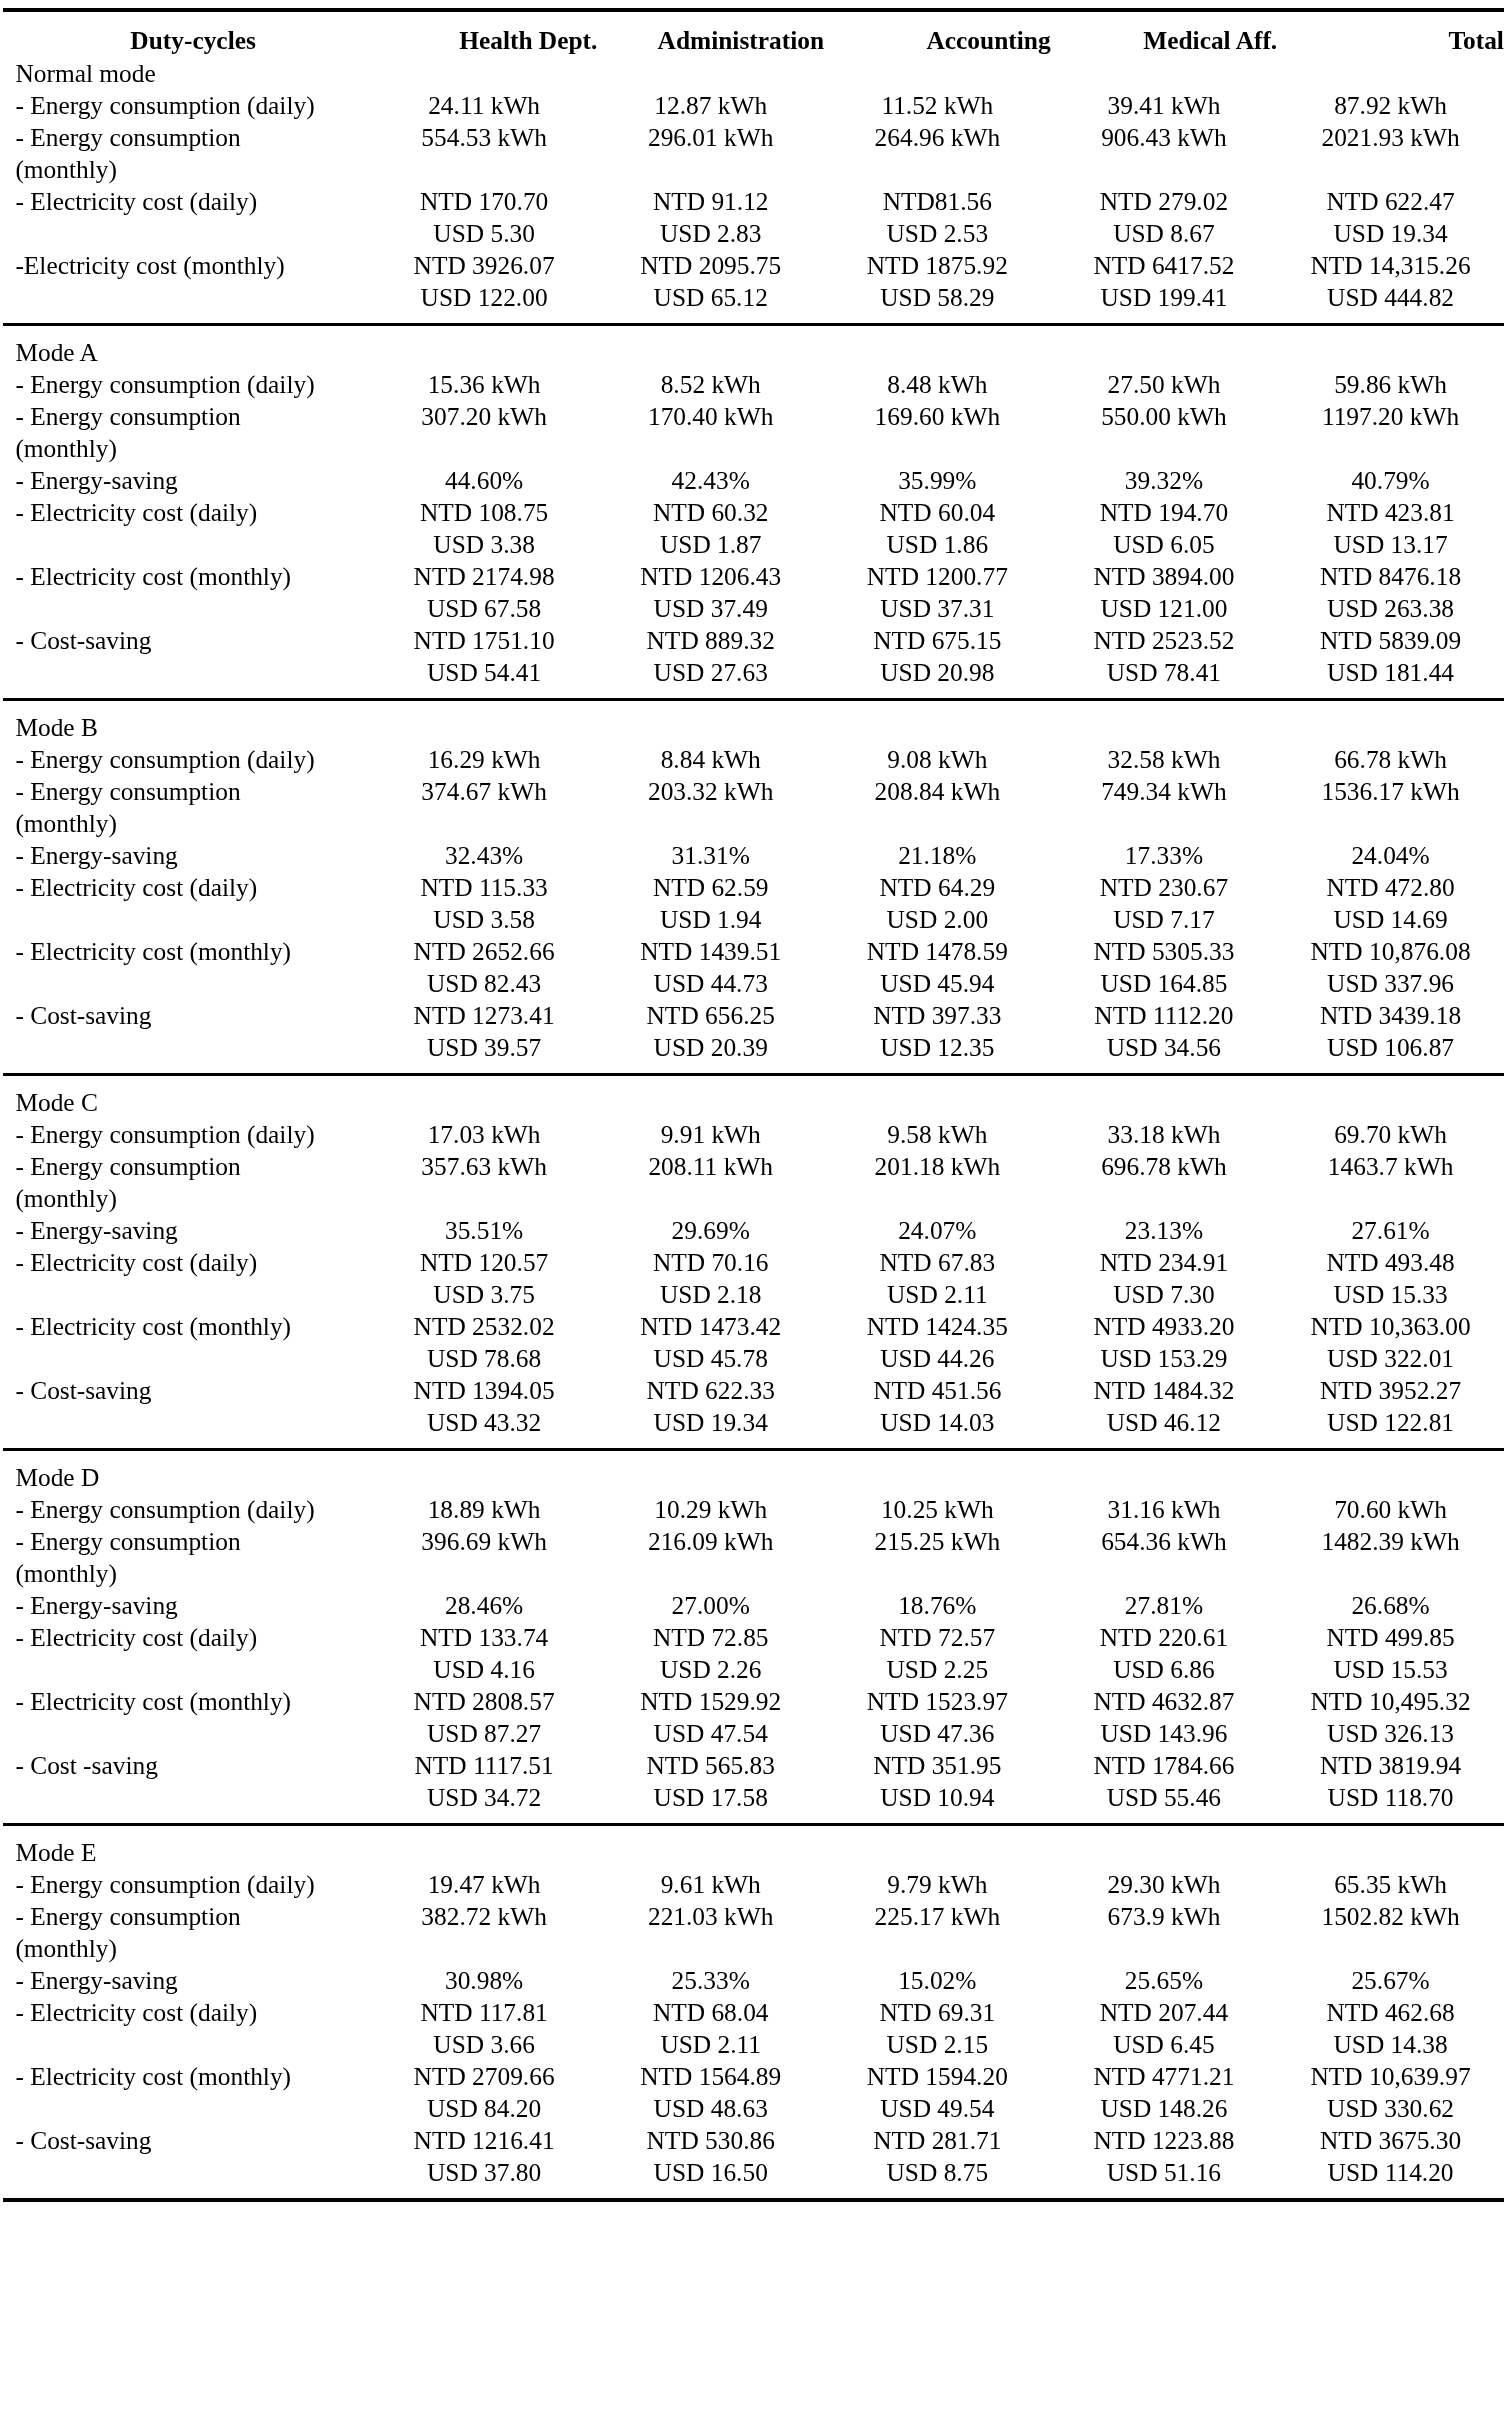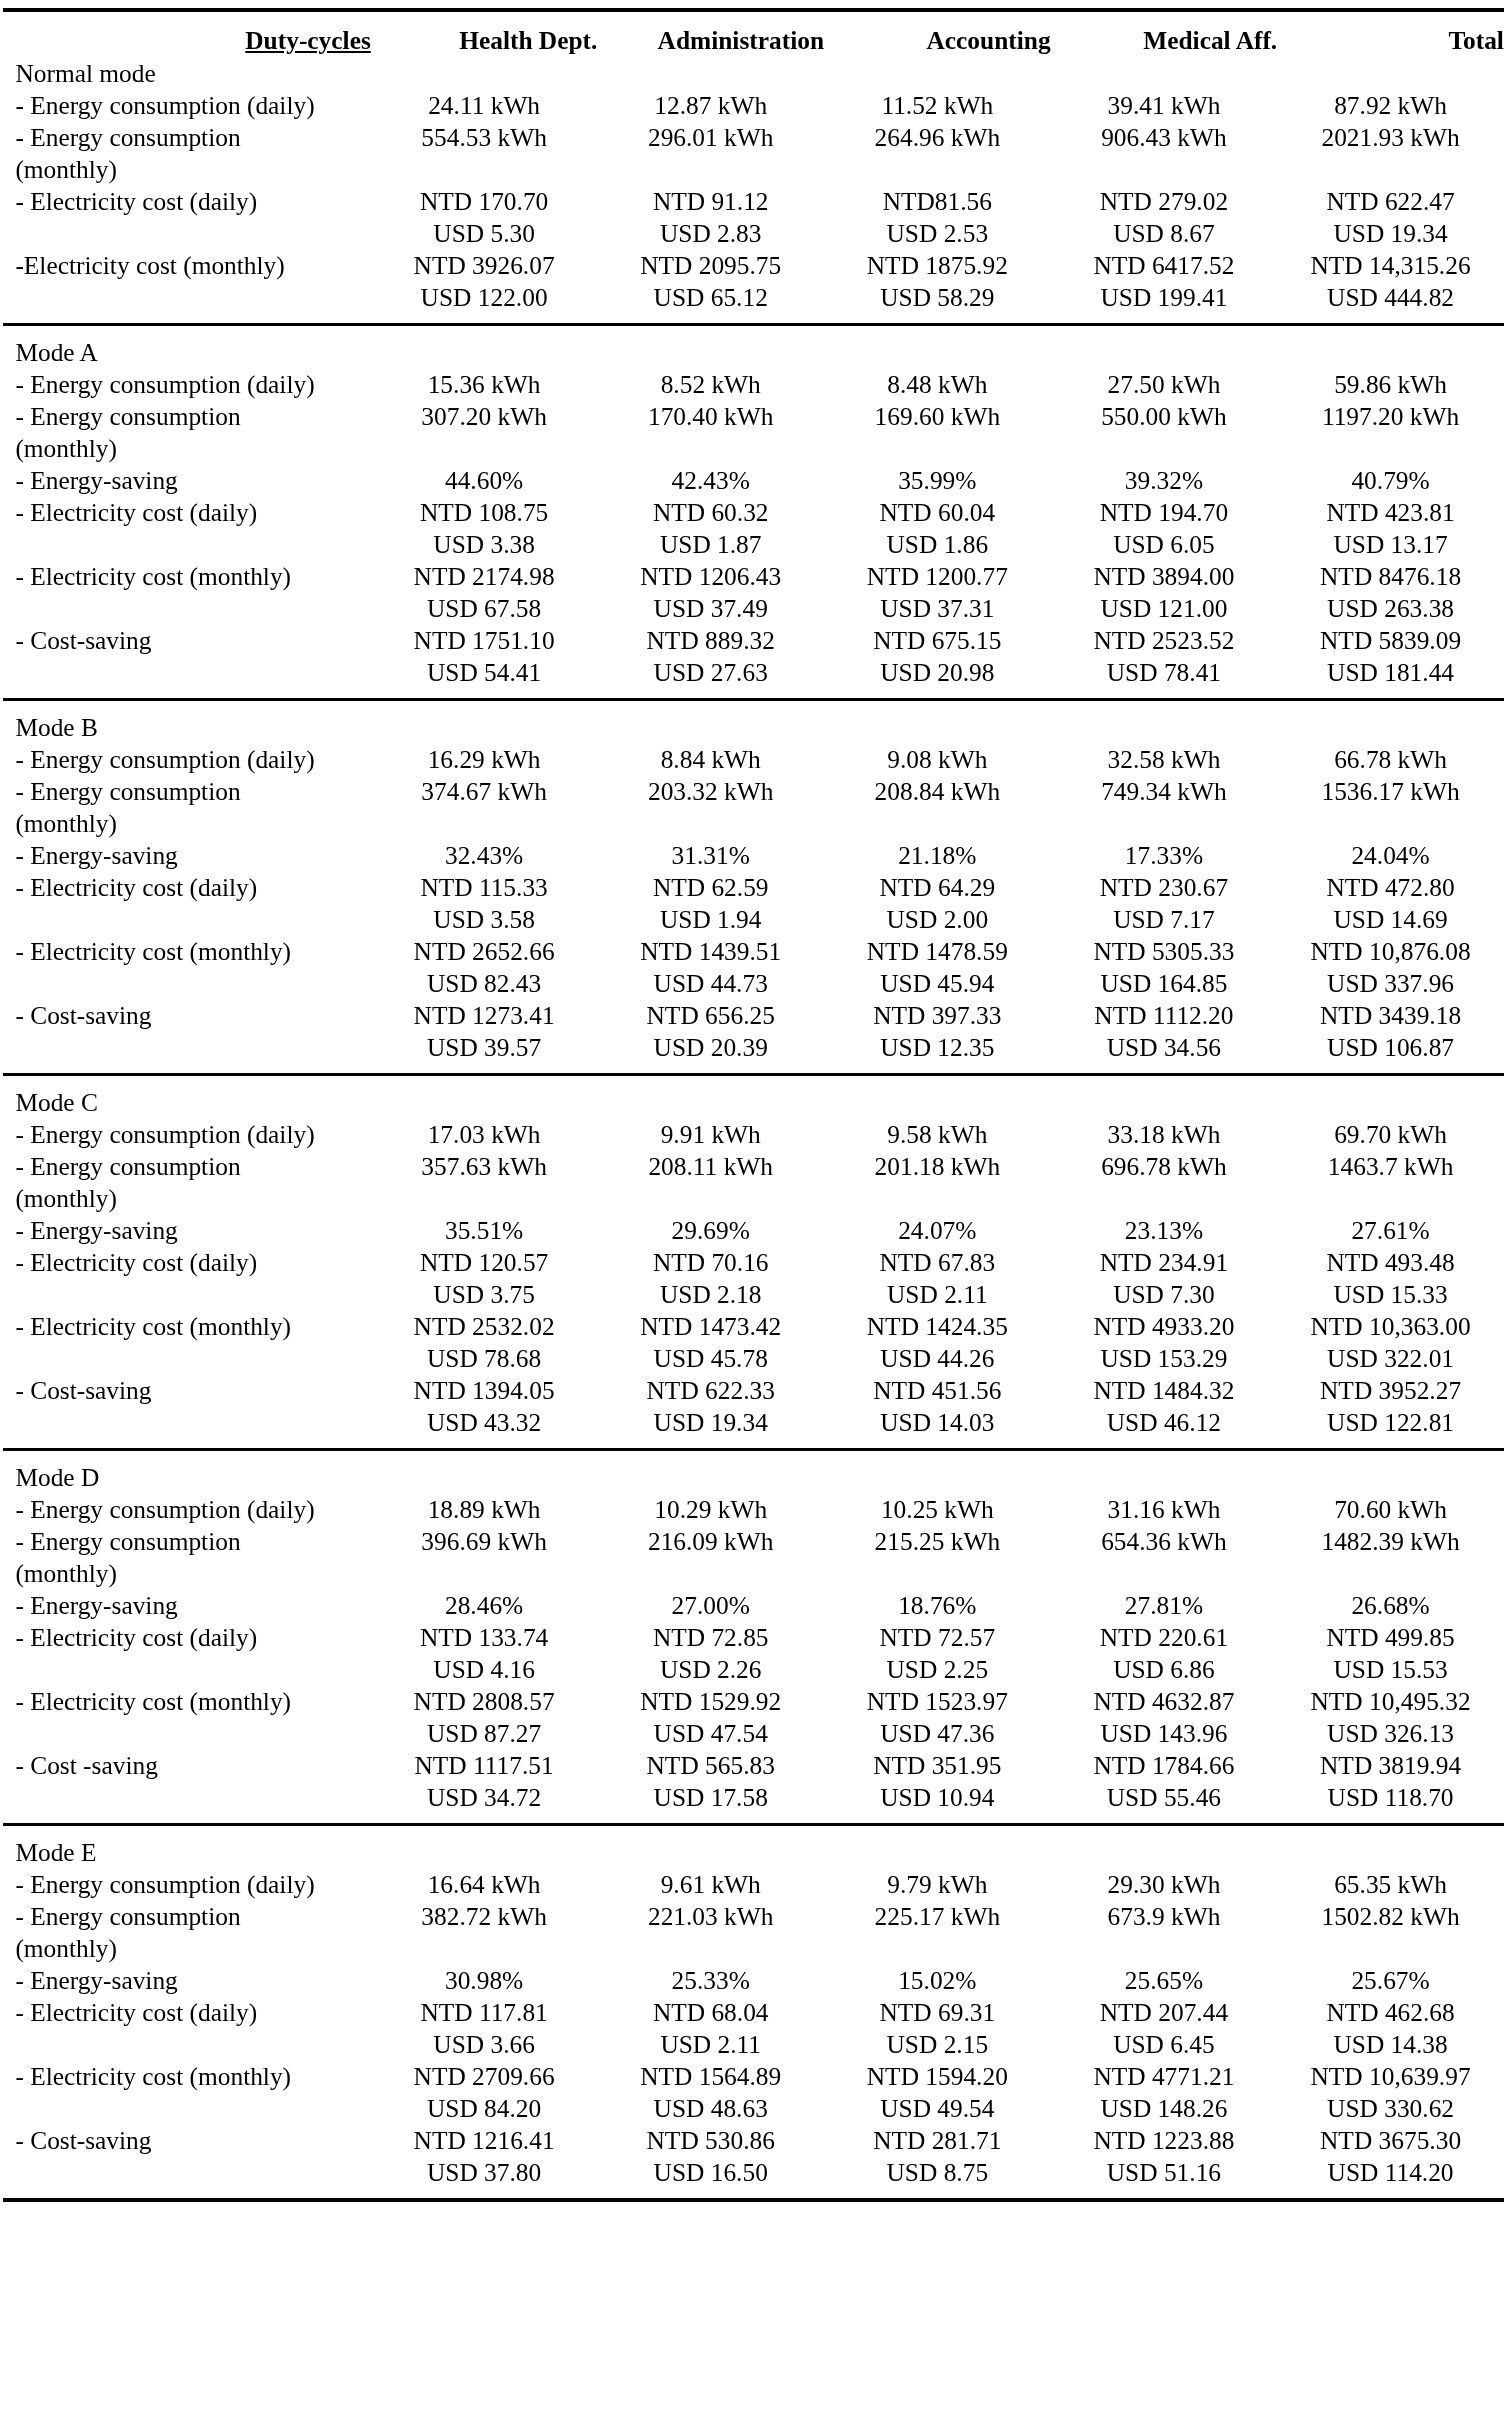--- a/index.html
+++ b/index.html
@@ -41,23 +41,22 @@
     overflow: hidden;
     white-space: nowrap;
   }
   th {
     font-weight: bold;
     text-align: right;
     padding-top: 12.3px;
     padding-bottom: 1.5px;
   }
   th.first {
-    text-align: right;
+    text-align: center;
     padding-left: 12.3px;
-    text-decoration: underline;
   }
   td.lbl {
     text-align: left;
     padding-left: 12.3px;
   }
   td.val { text-align: center; }
   tr.section-name td {
     font-weight: normal;
     text-align: left;
     padding-left: 12.3px;
@@ -481,21 +480,21 @@
           <td class="val">USD 17.58</td>
           <td class="val">USD 10.94</td>
           <td class="val">USD 55.46</td>
           <td class="val">USD 118.70</td>
         </tr>
         <tr class="section-name ruled">
           <td colspan="6">Mode E</td>
         </tr>
         <tr>
           <td class="lbl">- Energy consumption (daily)</td>
-          <td class="val">16.64 kWh</td>
+          <td class="val">19.47 kWh</td>
           <td class="val">9.61 kWh</td>
           <td class="val">9.79 kWh</td>
           <td class="val">29.30 kWh</td>
           <td class="val">65.35 kWh</td>
         </tr>
         <tr>
           <td class="lbl">- Energy consumption</td>
           <td class="val">382.72 kWh</td>
           <td class="val">221.03 kWh</td>
           <td class="val">225.17 kWh</td>

